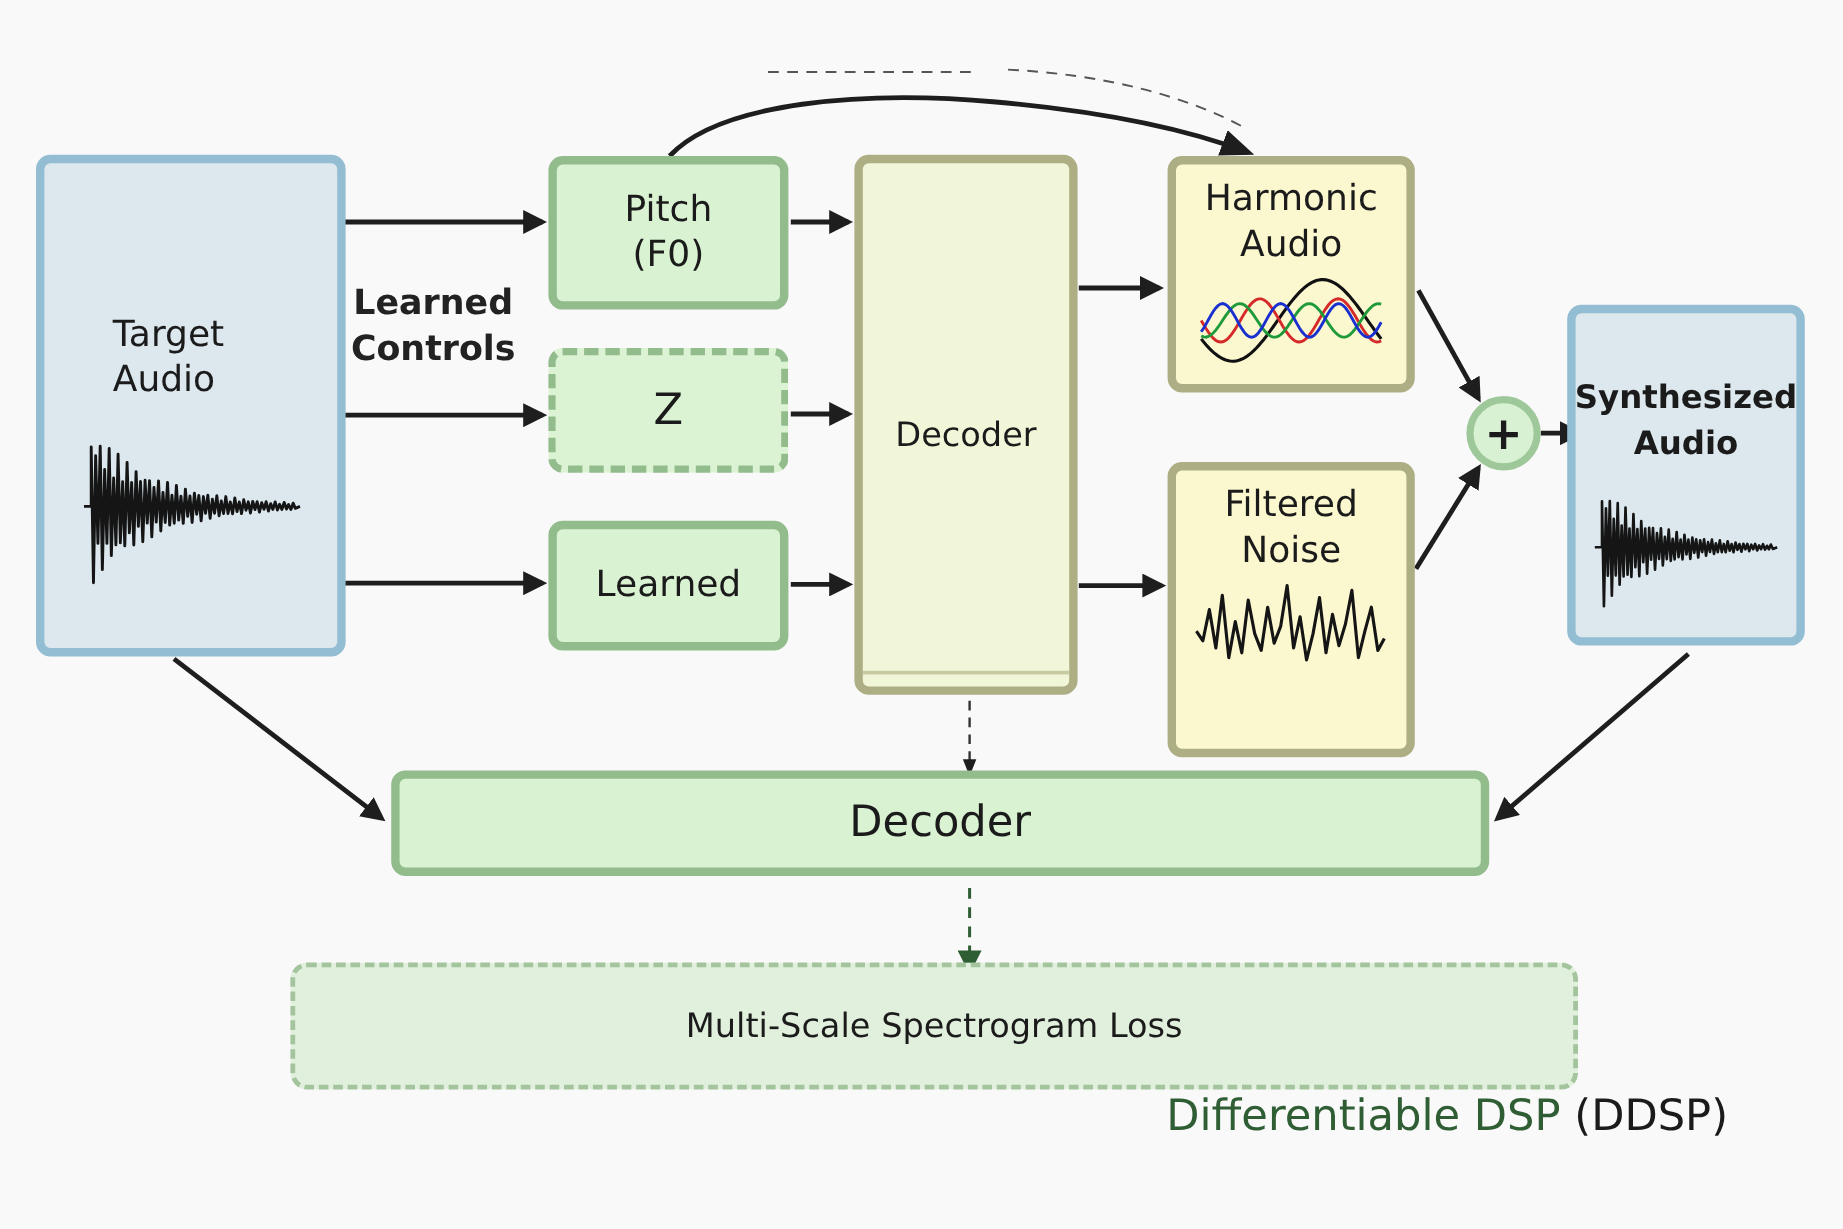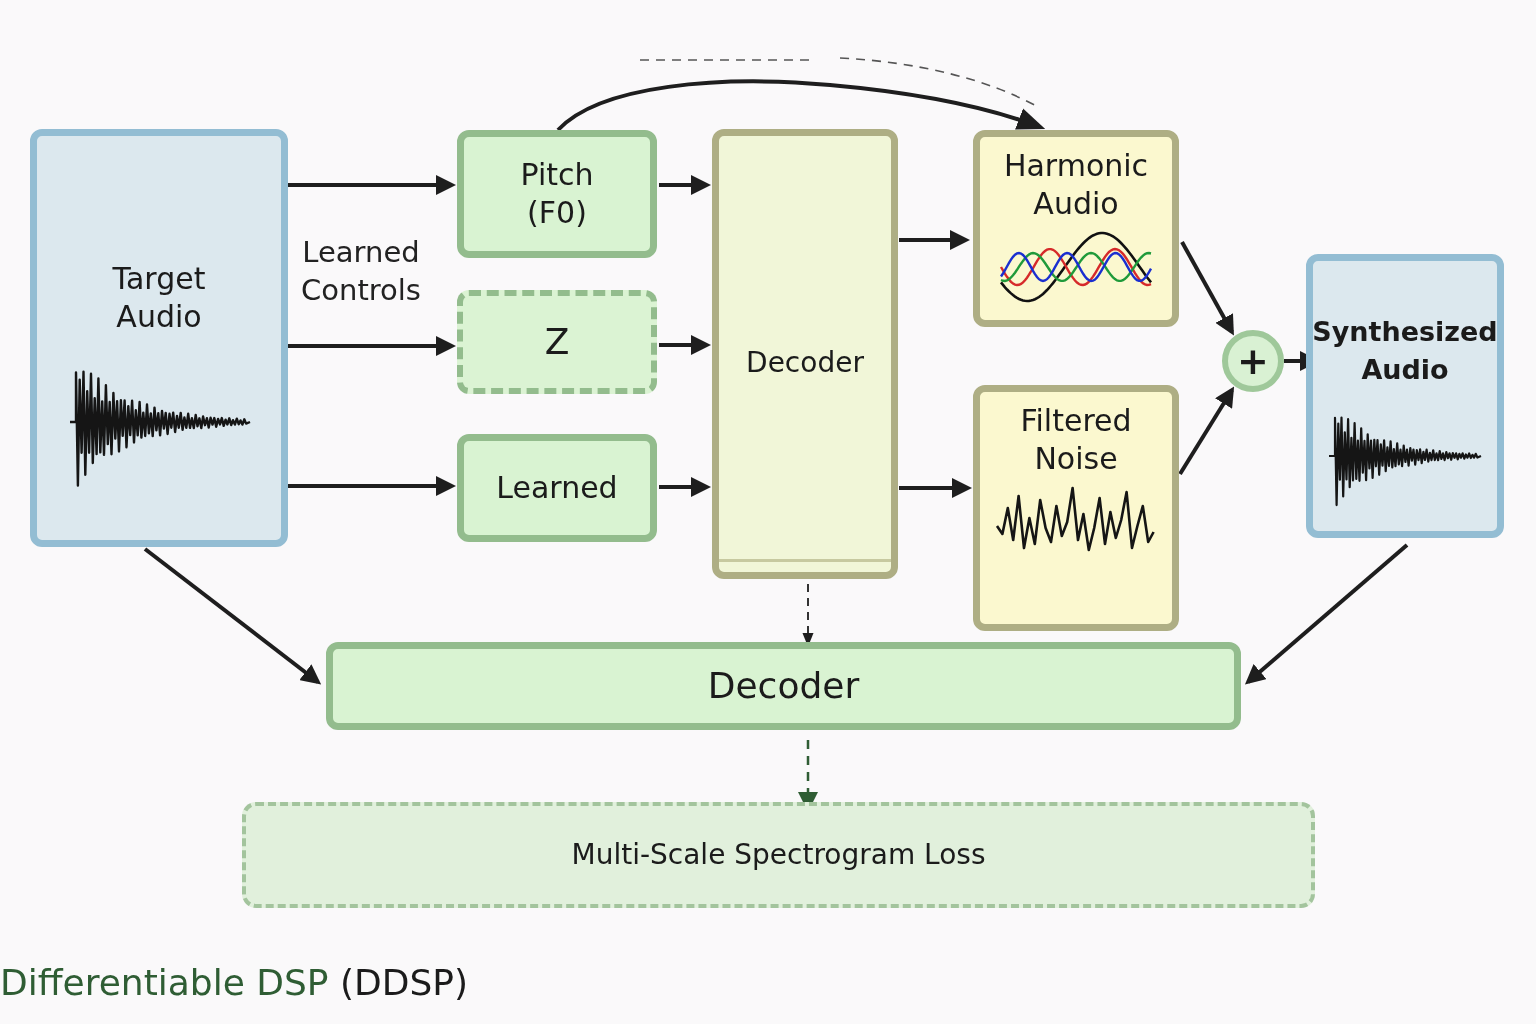--- a/index.html
+++ b/index.html
@@ -5,21 +5,21 @@
   html, body { margin: 0; padding: 0; }
   body {
     width: 1536px; height: 1024px; position: relative; overflow: hidden;
     background: #faf9fa;
     font-family: "DejaVu Sans", "Liberation Sans", sans-serif;
     color: #1b1b1b;
   }
   #wires { position: absolute; left: 0; top: 0; width: 1536px; height: 1024px; pointer-events: none; }
   .node {
     position: absolute; box-sizing: border-box; border-radius: 12px;
-    display: flex; flex-direction: column; align-items: center; text-align: center;
+    display: flex; flex-direction: column; align-items: center; text-align: left;
   }
   .blue   { background: #dce8ee; border: 7px solid #93bdd3; }
   .green  { background: #d9f3d2; border: 7px solid #93bc8d; }
   .greend { background: #dbf3d3; border: 6px dashed #93bc8d; }
   .yellow { background: #fbf8cf; border: 7px solid #aeae84; }
   .decoder { background: #f1f6d8; border: 7px solid #aeae84; }
   .lossbox { background: #e1f0dc; border: 4px dashed #a3c49d; border-radius: 14px; }
   .label { font-size: 30px; line-height: 38px; }
   .wave { display: block; }
 
@@ -38,24 +38,24 @@
   #loss { left: 242px; top: 802px; width: 1073px; height: 106px; justify-content: center; }
   #loss .label { font-size: 28px; }
   #sum {
     position: absolute; left: 1222px; top: 330px; width: 62px; height: 62px; box-sizing: border-box;
     border-radius: 50%; background: #d9f1d3; border: 6px solid #9fc89a;
     display: flex; align-items: center; justify-content: center;
     font-size: 38px; font-weight: bold; line-height: 1; color: #1b1b1b;
   }
   #learned-controls {
     position: absolute; left: 276px; top: 233px; width: 170px; text-align: center;
-    font-size: 29px; line-height: 38px; font-weight: normal; color: #222;
+    font-size: 29px; line-height: 38px; font-weight: bold; color: #222;
   }
   #caption {
-    position: absolute; left: 0; width: 1440px; top: 958px; text-align: left;
+    position: absolute; left: 0; width: 1440px; top: 906px; text-align: right;
     font-size: 36px; line-height: 50px;
   }
   #caption .accent { color: #2f5d34; }
   #caption .plain { color: #1b1b1b; }
 </style>
 </head>
 <body>
 
 <svg id="wires" viewBox="0 0 1536 1024">
   <defs>

